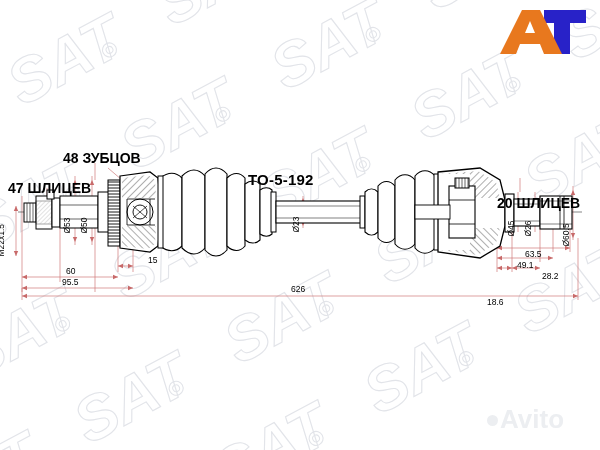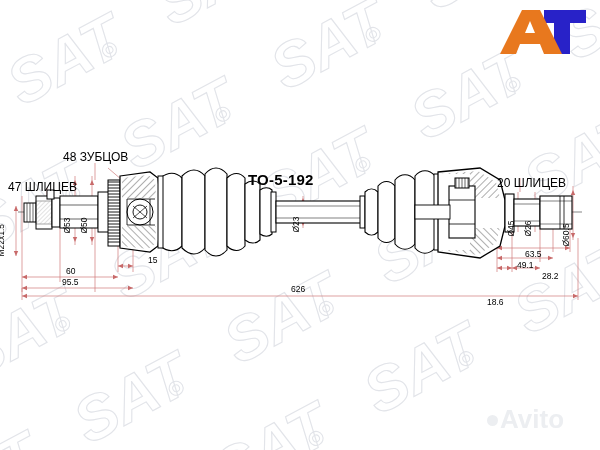--- a/index.html
+++ b/index.html
@@ -33,21 +33,21 @@
   #drawing{position:absolute;inset:0;}
 
   
   .lbl{
     position:absolute;color:#000;font-family:"Liberation Sans", sans-serif;
     white-space:nowrap;line-height:1;
   }
   .lbl-part{
     font-size:15px;font-weight:700;letter-spacing:.2px;
   }
-  .lbl-spline{font-size:12px;font-weight:400;}
+  .lbl-spline{font-size:14px;font-weight:700;}
   .lbl-dim{font-size:8.5px;font-weight:400;}
   .rot90{transform:rotate(-90deg);}
 </style>
 </head>
 <body>
 
 <div id="stage">
 
   <div class="wm-layer">
     <svg width="600" height="450" viewBox="0 0 600 450">
@@ -432,21 +432,21 @@
   <div class="lbl lbl-dim" style="left:120px;top:256px;padding-left:28px;">15</div>
 
   <div class="lbl lbl-dim" style="left:66px;top:267px;">60</div>
 
   <div class="lbl lbl-dim" style="left:62px;top:278px;">95.5</div>
 
   <div class="lbl lbl-dim rot90" style="left:300px;top:224px;transform-origin:left bottom;">Ø23</div>
 
   <div class="lbl lbl-dim" style="left:291px;top:285px;">626</div>
 
-  <div class="lbl lbl-spline" style="left:497px;top:177px;">20 ШЛИЦЕВ</div>
+  <div class="lbl lbl-spline" style="left:497px;top:196px;">20 ШЛИЦЕВ</div>
 
   <div class="lbl lbl-dim rot90" style="left:515px;top:228px;transform-origin:left bottom;">Ø45</div>
 
   <div class="lbl lbl-dim rot90" style="left:532px;top:228px;transform-origin:left bottom;">Ø26</div>
 
   <div class="lbl lbl-dim rot90" style="left:570px;top:238px;transform-origin:left bottom;">Ø60.5</div>
 
   <div class="lbl lbl-dim" style="left:487px;top:272px;margin-top:26px;">18.6</div>
 
   <div class="lbl lbl-dim" style="left:542px;top:272px;">28.2</div>

